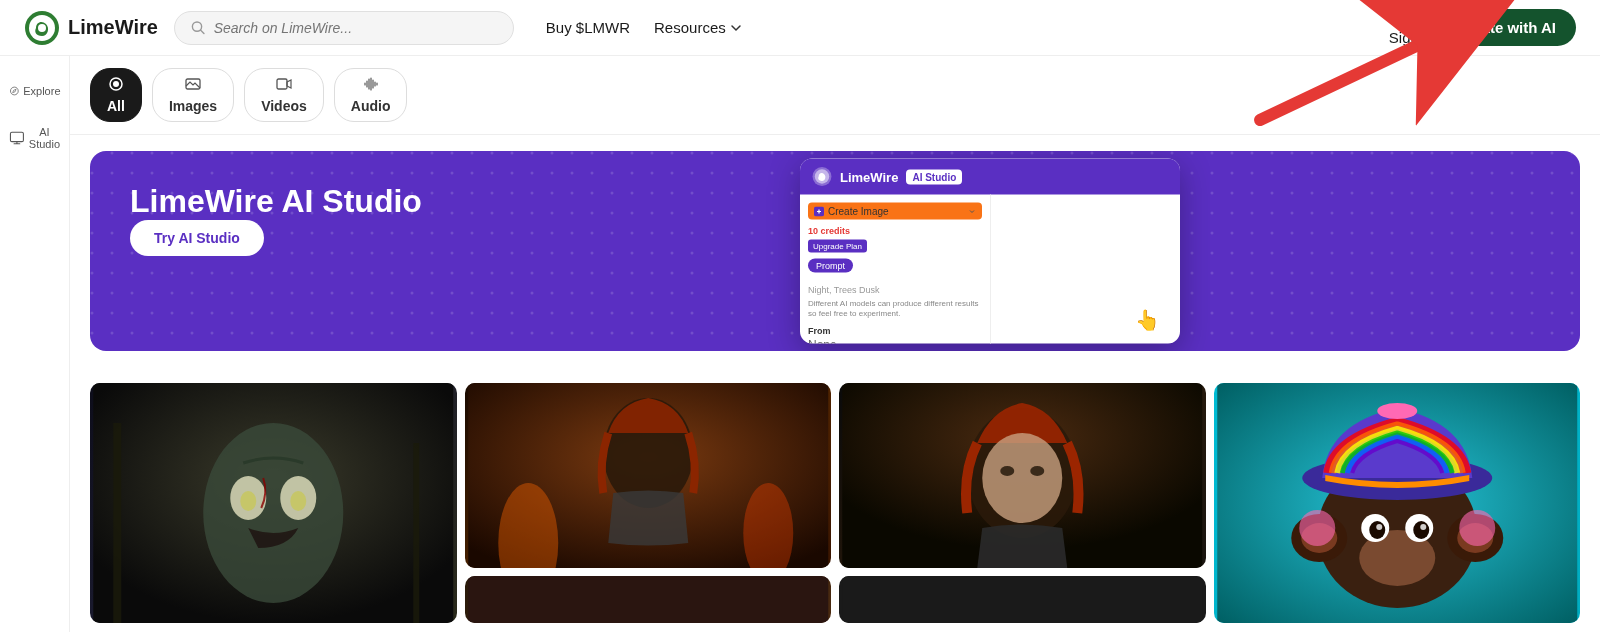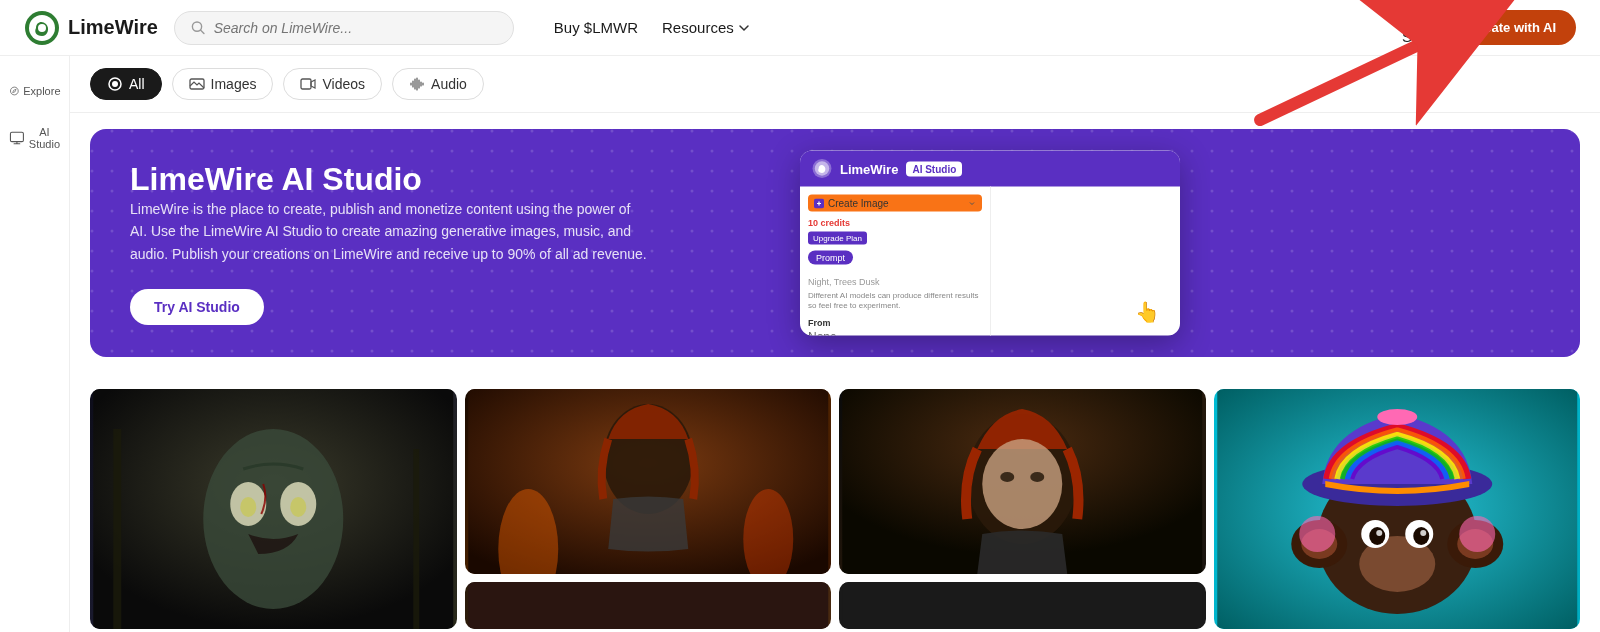--- a/index.html
+++ b/index.html
@@ -47,21 +47,21 @@
       outline: none;
       font-size: 14px;
       color: #999;
       width: 100%;
       font-style: italic;
     }
     .nav-links {
       display: flex;
       align-items: center;
       gap: 24px;
-      margin-left: 24px;
+      margin-left: 16px;
     }
     .nav-link {
       font-size: 15px;
       color: #1a1a1a;
       text-decoration: none;
       font-weight: 500;
       display: flex;
       align-items: center;
       gap: 4px;
     }
@@ -73,26 +73,26 @@
     }
     .sign-in-btn {
       font-size: 15px;
       color: #1a1a1a;
       background: transparent;
       border: none;
       cursor: pointer;
       font-weight: 500;
     }
     .create-btn {
-      background: #c2410c;
+      background: #14532d;
       color: #fff;
       border: none;
       border-radius: 24px;
       padding: 10px 20px;
-      font-size: 13px;
+      font-size: 15px;
       font-weight: 600;
       cursor: pointer;
     }
 
     
     .main-layout {
       display: flex;
     }
     .sidebar {
       width: 70px;
@@ -137,22 +137,23 @@
     .filter-btn {
       display: flex;
       align-items: center;
       gap: 6px;
       padding: 7px 16px;
       border-radius: 20px;
       border: 1px solid #ddd;
       background: #fff;
       cursor: pointer;
       font-size: 14px;
-      font-weight: 400;
+      font-weight: 700;
       color: #333;
+      flex-direction: column;
     }
     .filter-btn.active {
       background: #1a1a1a;
       color: #fff;
       border-color: #1a1a1a;
     }
 
     
     .banner {
       margin: 16px 20px;
@@ -410,21 +411,20 @@
             <pattern id="dots" x="0" y="0" width="20" height="20" patternUnits="userSpaceOnUse">
               <circle cx="2" cy="2" r="1.5" fill="#fff"></circle>
             </pattern>
           </defs>
           <rect width="100%" height="100%" fill="url(#dots)"></rect>
         </svg>
       </div>
 
       <div class="banner-text" style="position:relative;z-index:2;">
         <h1 class="banner-title">LimeWire AI Studio</h1>
-        <p class="banner-desc">LimeWire is the place to create, publish and monetize content using the power of AI. Use the LimeWire AI Studio to create amazing generative images, music, and audio. Publish your creations on LimeWire and receive up to 90% of all ad revenue.</p>
         <button class="banner-cta">Try AI Studio</button>
       </div>
 
       <div class="banner-image" style="position:relative;z-index:2;flex:0 0 520px;">
         <div class="banner-mockup">
           <div class="mockup-header">
             <svg width="20" height="20" viewBox="0 0 36 36" fill="none" style="flex-shrink:0">
               <circle cx="18" cy="18" r="17" fill="#fff" opacity="0.3"></circle>
               <circle cx="18" cy="18" r="13" fill="#fff" opacity="0.5"></circle>
               <path d="M12 18 C12 12 18 10 22 14 C26 18 24 26 18 26 C12 26 10 22 12 18Z" fill="#fff"></path>

